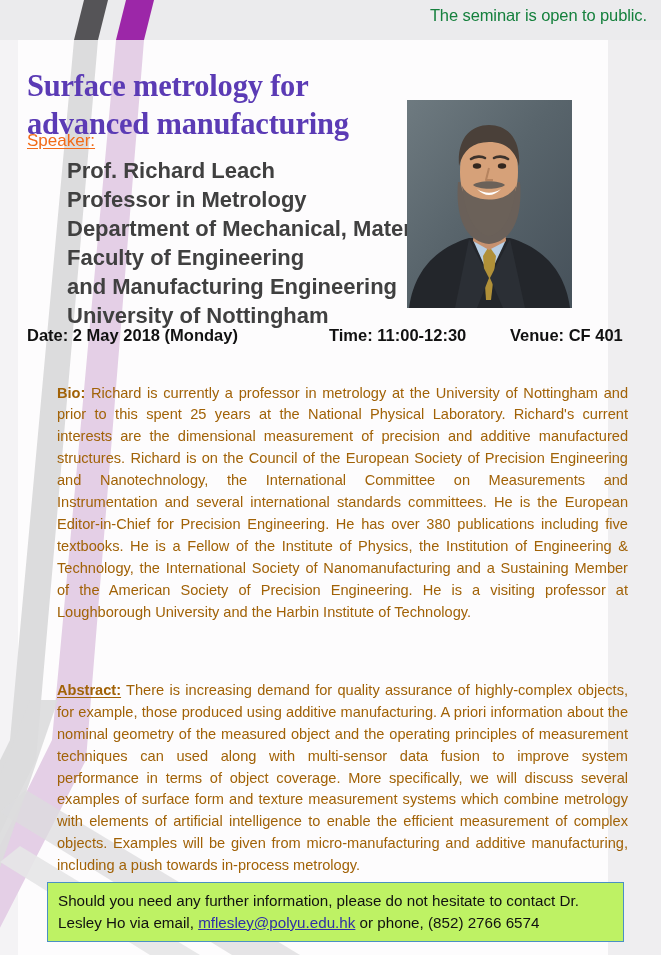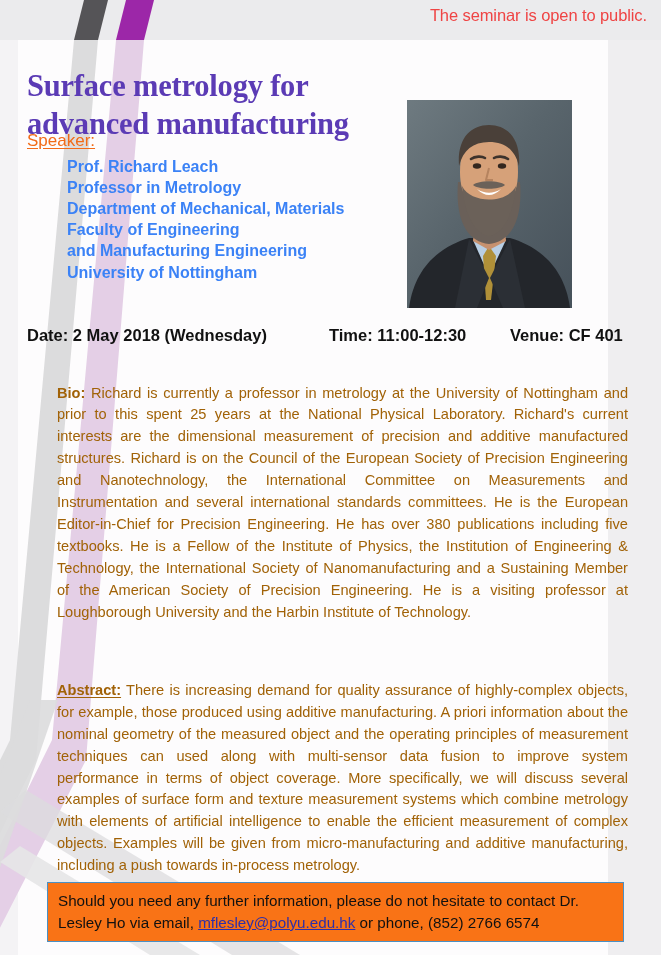--- a/index.html
+++ b/index.html
@@ -52,21 +52,21 @@
     width: 661px; height: 955px;
     pointer-events: none;
   }
 
   
   .header-note {
     position: absolute;
     top: 6px;
     right: 14px;
     font-size: 16.5px;
-    color: #ef4444;
+    color: #15803d;
     letter-spacing: -0.1px;
     white-space: nowrap;
   }
 
   
   .title {
     position: absolute;
     left: 27px;
     top: 48px;
     width: 370px;
@@ -86,24 +86,24 @@
     font-size: 17px;
     font-weight: normal;
     color: #f26b17;
     text-decoration: underline;
     text-underline-offset: 2px;
   }
   .speaker-lines {
     position: absolute;
     left: 67px;
     top: 156px;
-    font-size: 16px;
+    font-size: 22px;
     font-weight: bold;
     line-height: 1.32;
-    color: #3b82f6;
+    color: #404040;
     width: 340px;
   }
   .speaker-lines div { white-space: nowrap; }
 
   
   .photo {
     position: absolute;
     left: 407px;
     top: 100px;
     width: 165px;
@@ -149,21 +149,21 @@
   .lead-plain { font-weight: bold; }
 
   
   .contact-box {
     position: absolute;
     left: 47px;
     top: 882px;
     width: 555px;
     padding: 7px 10px 8px 10px;
     border: 1.6px solid #4a90c4;
-    background: #f97316;
+    background: #bef264;
     font-size: 15.2px;
     line-height: 1.42;
     color: #111111;
   }
   .contact-box a {
     color: #2f2fa8;
     text-decoration: underline;
   }
 </style>
 </head>
@@ -255,21 +255,21 @@
       <path d="M87 58 C90 56 97 56 101 59" stroke="#3d332c" stroke-width="2.6" fill="none" stroke-linecap="round"></path>
 
       <path d="M82 68 L79 80 L86 80" stroke="#b5835f" stroke-width="2" fill="none" stroke-linejoin="round"></path>
 
       <path d="M62 139 L82 178 L70 208 L48 208 Z" fill="#2b2f35"></path>
       <path d="M103 139 L83 178 L96 208 L118 208 Z" fill="#2b2f35"></path>
     </svg>
   </div>
 
   <div class="datebar">
-    <span class="d-date">Date: 2 May 2018 (Wednesday)</span>
+    <span class="d-date">Date: 2 May 2018 (Monday)</span>
     <span class="d-time">Time: 11:00-12:30</span>
     <span class="d-venue">Venue: CF 401</span>
   </div>
 
   <p class="para" id="bio">
     <span class="lead-plain">Bio:</span>
     <span>Richard is currently a professor in metrology at the University of Nottingham and prior to this spent 25 years at the National Physical Laboratory. Richard's current interests are the dimensional measurement of precision and additive manufactured structures. Richard is on the Council of the European Society of Precision Engineering and Nanotechnology, the International Committee on Measurements and Instrumentation and several international standards committees. He is the European Editor-in-Chief for Precision Engineering. He has over 380 publications including five textbooks. He is a Fellow of the Institute of Physics, the Institution of Engineering &amp; Technology, the International Society of Nanomanufacturing and a Sustaining Member of the American Society of Precision Engineering. He is a visiting professor at Loughborough University and the Harbin Institute of Technology.</span>
   </p>
 
   <p class="para" id="abstract">

